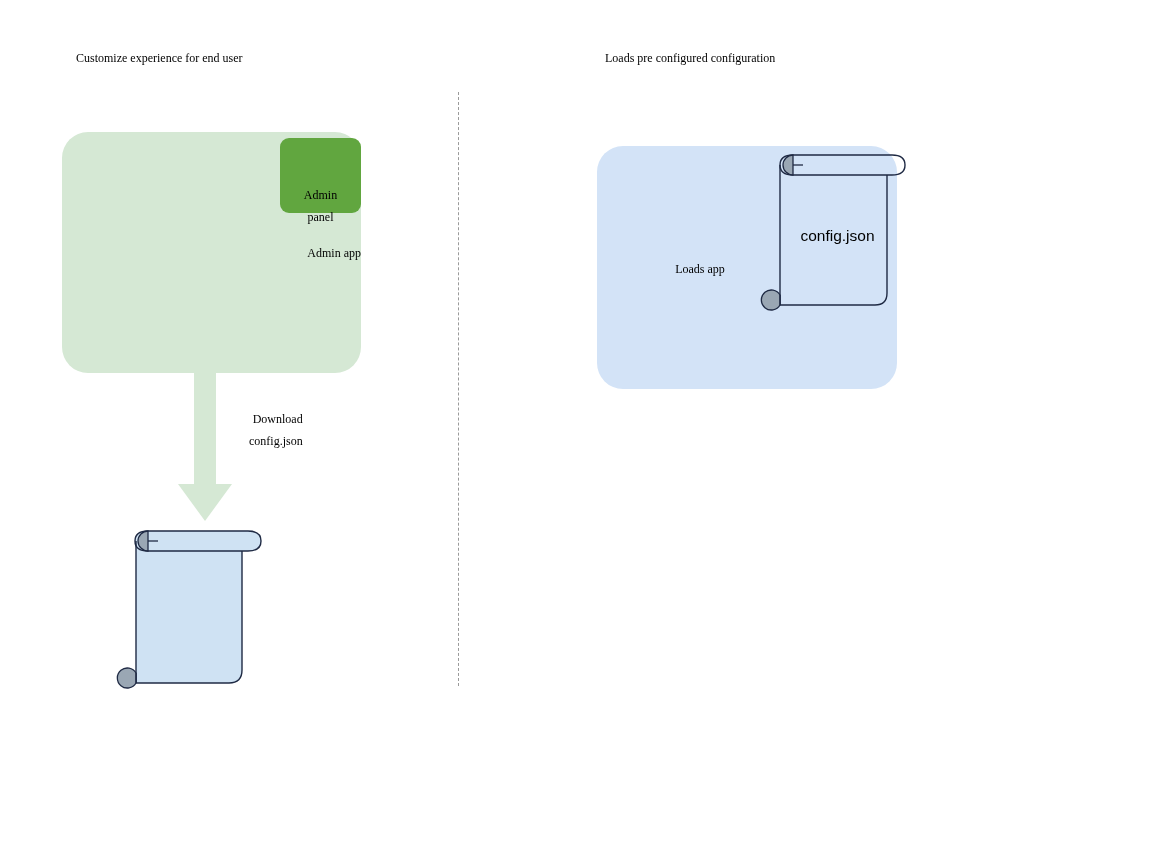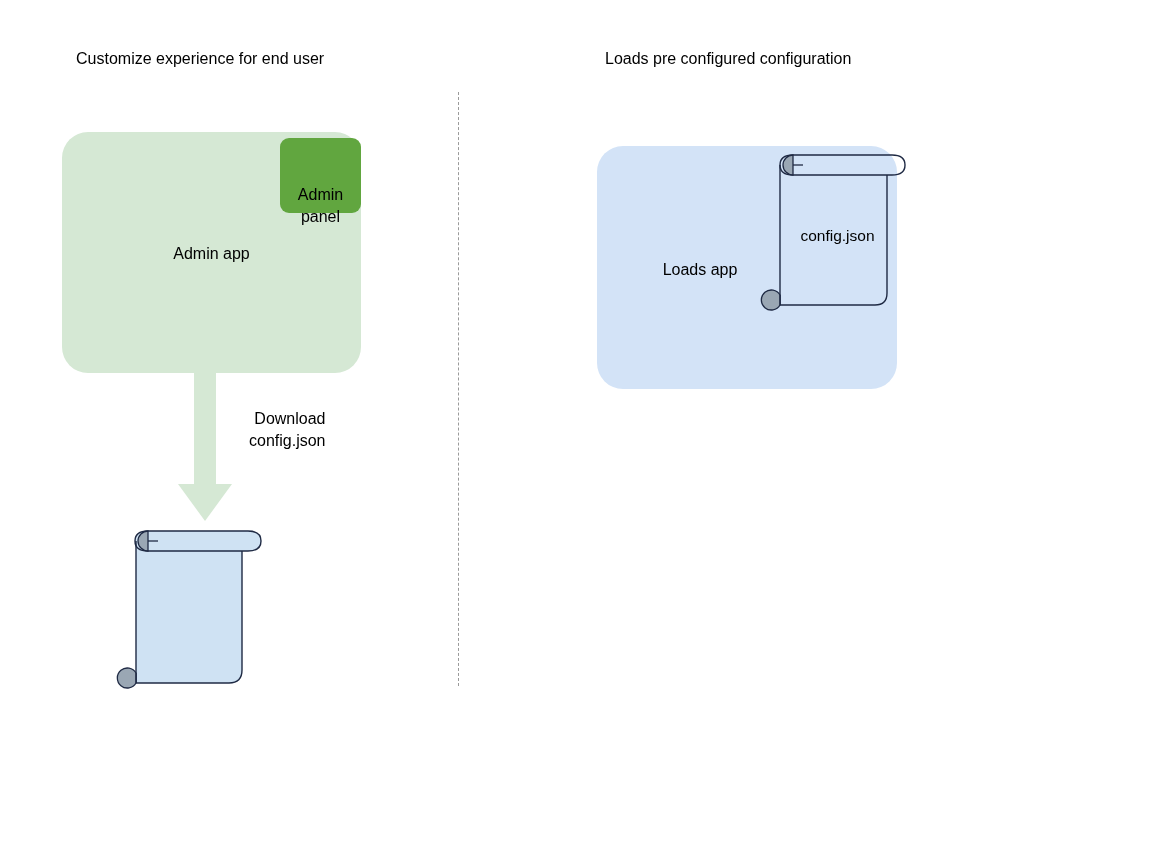--- a/index.html
+++ b/index.html
@@ -20,41 +20,42 @@
   .canvas {
     position: absolute;
     left: 0; top: 0;
     width: 1152px;
     height: 864px;
   }
 
   
   .label {
     position: absolute;
-    font-size: 16px;
+    font-size: 12px;
     line-height: 21px;
     color: #000000;
     white-space: pre;
     text-align: center;
+    font-family: Liberation Serif, serif;
   }
 
   .title-left {
     left: 76px;
     top: 48px;
   }
   .title-right {
     left: 605px;
     top: 48px;
   }
 
   .admin-app-label {
     left: 62px;
     top: 243px;
     width: 299px;
-    text-align: center;
+    text-align: right;
   }
   .admin-panel-label {
     left: 280px;
     top: 154px;
     width: 81px;
     text-align: center;
     line-height: 22px;
     margin-top: 30px;
   }
   .demo-app-label {

